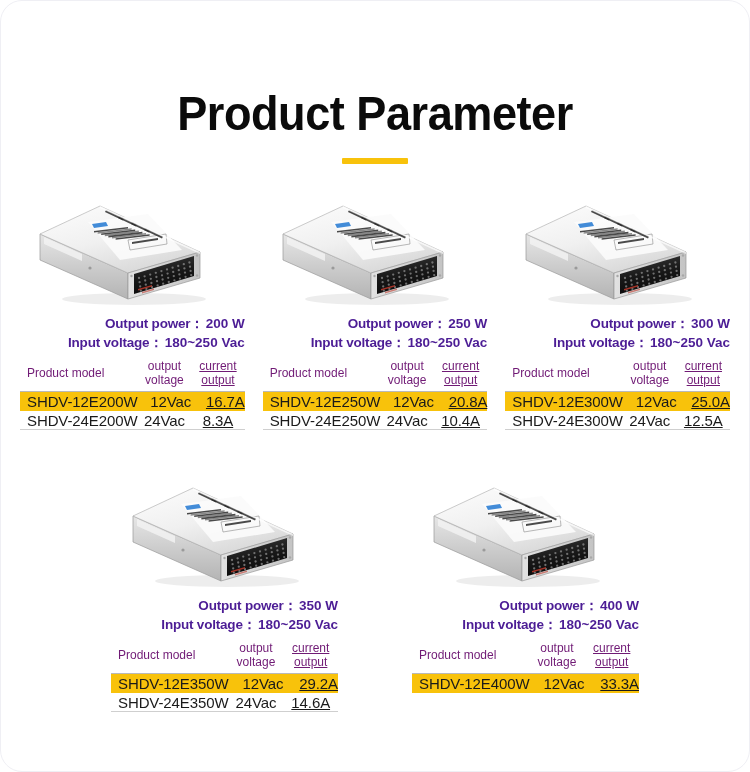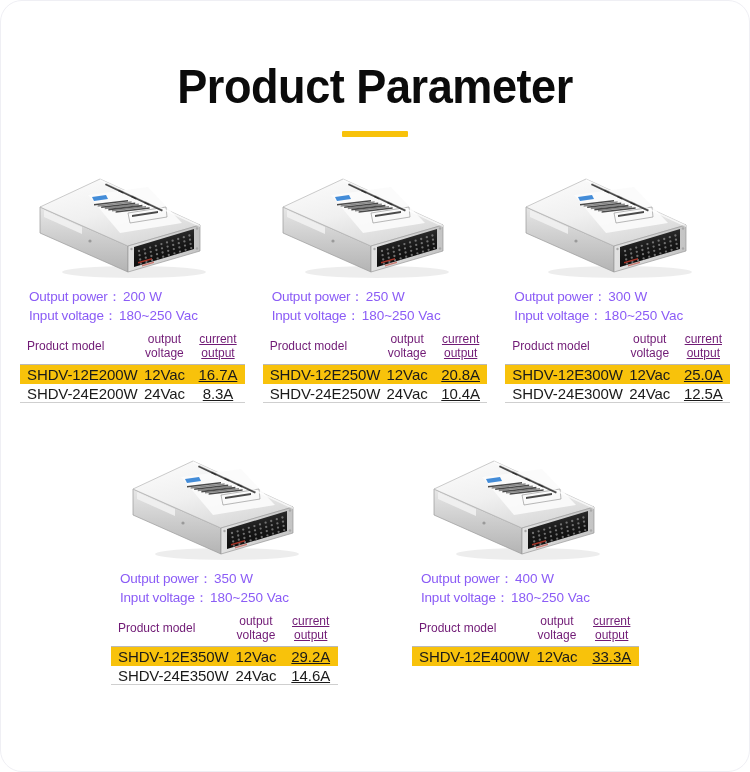--- a/index.html
+++ b/index.html
@@ -20,21 +20,21 @@
     box-sizing: border-box;
     background: #ffffff;
     border: 1px solid #efeff4;
     border-radius: 22px;
     overflow: hidden;
   }
 
   
   .title-block {
     text-align: center;
-    padding-top: 57px;
+    padding-top: 84px;
   }
   .page-title {
     font-family: "Liberation Sans Narrow", "Liberation Sans", sans-serif;
     font-weight: bold;
     font-size: 49px;
     line-height: 56px;
     letter-spacing: -0.5px;
     color: #0b0b0b;
     transform: scaleX(0.92);
     transform-origin: center;
@@ -79,25 +79,26 @@
   .psu {
     position: relative;
     width: 200px;
     height: 118px;
   }
   .psu svg { display: block; }
 
   
   .spec-line {
     font-size: 13.5px;
-    font-weight: normal;
-    color: #8b5cf6;
+    font-weight: bold;
+    color: #4c1d95;
     line-height: 19px;
     white-space: nowrap;
     padding-left: 9px;
+    text-align: right;
   }
   .spec-line .spec-label { letter-spacing: -0.2px; }
   .spec-line .spec-value { margin-left: 2px; }
 
   
   table.param-table {
     width: 100%;
     border-collapse: collapse;
     margin-top: 3px;
     font-size: 12px;
@@ -134,20 +135,21 @@
 
   .data-row td {
     height: 18px;
     border-bottom: 1px solid #cfcfcf;
     font-size: 15px;
     letter-spacing: -0.1px;
   }
   .data-row.highlight td {
     background: #f8c20b;
     border-bottom: 1px solid #f8c20b;
+    text-align: right;
   }
   .data-row.last td { border-bottom: 1px solid #cfcfcf; }
 </style>
 </head>
 <body>
 
 <div id="page">
 
   <div class="title-block">
     <div class="page-title">Product Parameter</div>

